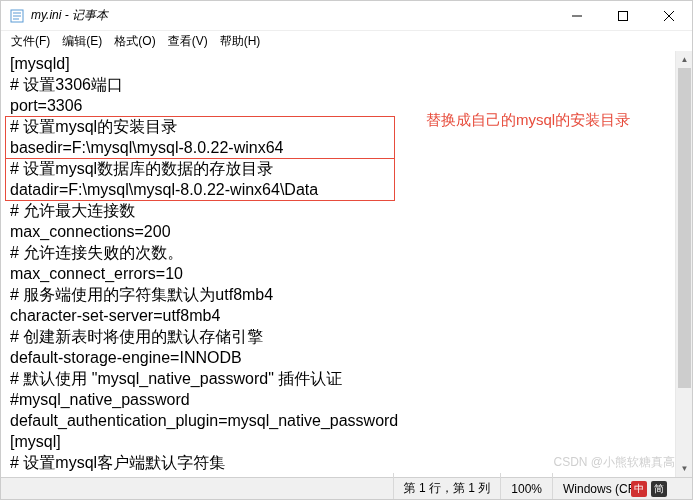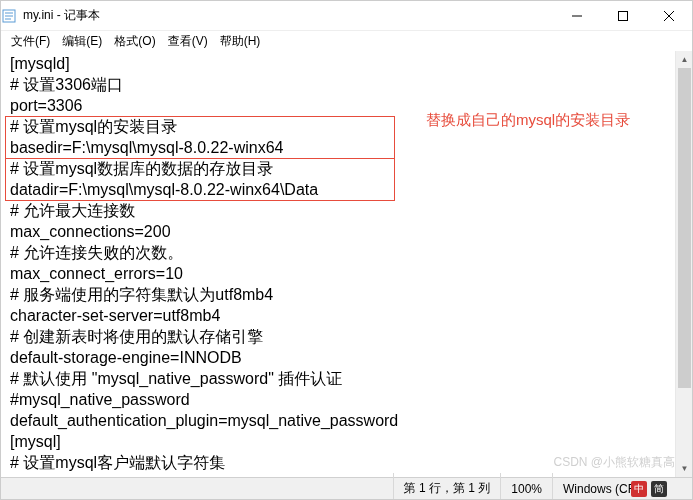--- a/index.html
+++ b/index.html
@@ -1,17 +1,17 @@
 <!DOCTYPE html>
 <html><head>
 <meta charset="utf-8">
 <style>
 * { margin: 0; padding: 0; box-sizing: border-box; }
 body { font-family: "Microsoft YaHei", "Segoe UI", Arial, sans-serif; font-size: 12px; background: #fff; width: 693px; height: 500px; overflow: hidden; position: relative; border: 1px solid #ccc; }
-.titlebar { height: 30px; display: flex; align-items: center; background: #fff; border-bottom: 1px solid #eee; }
+.titlebar { height: 30px; display: flex; align-items: center; padding-left: 8px; background: #fff; border-bottom: 1px solid #eee; font-style: italic; }
 .titlebar-icon { width: 16px; height: 16px; margin-right: 6px; display: flex; align-items: center; justify-content: center; }
 .titlebar-title { flex: 1; font-size: 12px; color: #000; }
 .win-controls { display: flex; height: 100%; }
 .win-btn { width: 46px; height: 30px; display: flex; align-items: center; justify-content: center; color: #000; }
 .menubar { height: 20px; display: flex; align-items: center; padding: 0 4px; background: #fff; font-size: 12px; }
 .menu-item { padding: 18px 6px; cursor: default; }
 .editor { position: relative; width: 100%; height: calc(100% - 30px - 20px - 22px); overflow: hidden; }
 .content { position: absolute; top: 0; left: 0; right: 17px; bottom: 0; padding: 2px 9px; font-family: Arial, "Microsoft YaHei", sans-serif; font-size: 16px; line-height: 21px; white-space: pre; color: #000; overflow: hidden; }
 .hl-box { position: absolute; border: 1.5px solid #e74c3c; pointer-events: none; }
 .annotation { position: absolute; color: #e74c3c; font-size: 15px; pointer-events: none; }

